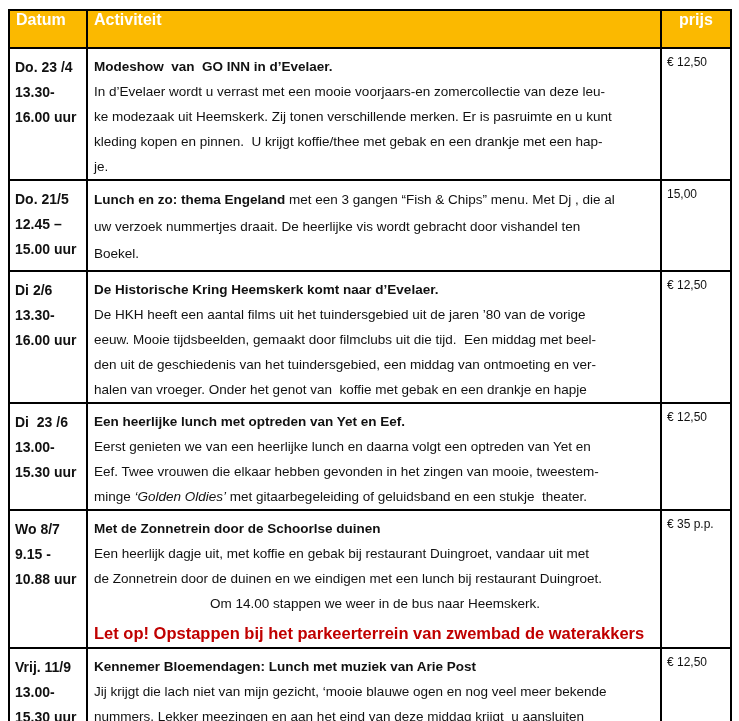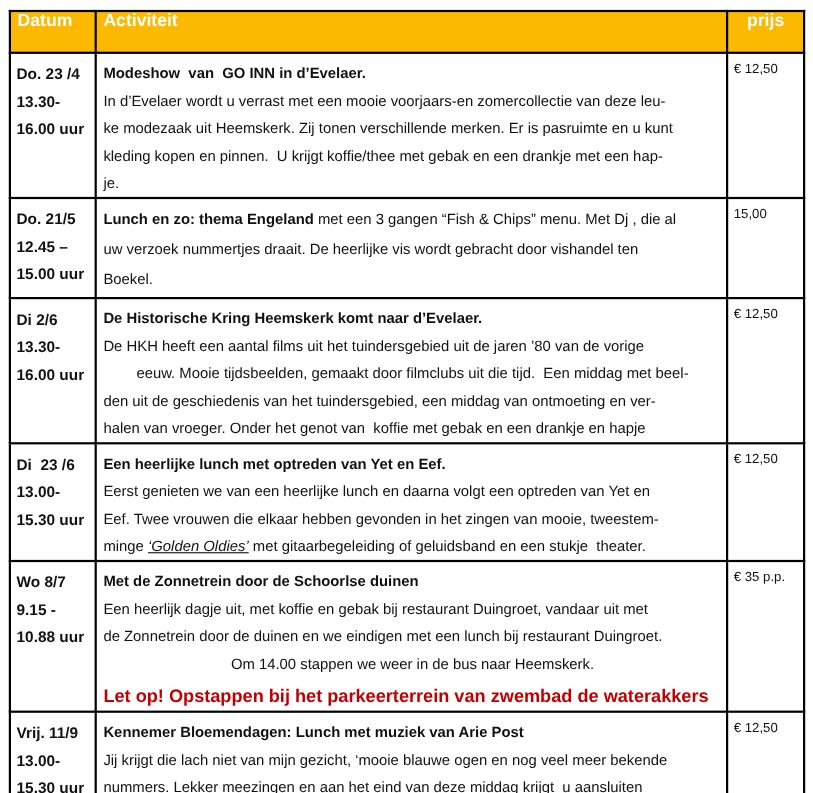--- a/index.html
+++ b/index.html
@@ -50,21 +50,21 @@
   }
   td.activity-cell{
     padding:5px 4px 0 6px;
     font-size:13.5px;
   }
   .act-line{
     line-height:25px;
     white-space:pre-wrap;
   }
   .act-line .b{font-weight:bold;}
-  .act-line .i{font-style:italic;text-decoration:underline;}
+  .act-line .i{font-style:italic;}
   .act-line.alert-line{margin-top:5px;line-height:30px;}
   .act-line .alert{
     color:var(--alert);
     font-weight:bold;
     font-size:16.5px;
   }
   td.price-cell{
     padding:6px 2px 0 5px;
     font-size:12px;
   }
@@ -112,21 +112,21 @@
         </tr>
         <tr style="height: 118px;">
           <td class="date-cell">
             <div class="date-line">Di 2/6</div>
             <div class="date-line">13.30-</div>
             <div class="date-line">16.00 uur</div>
           </td>
           <td class="activity-cell">
             <div class="act-line" style="line-height: 25px;"><span class="b">De Historische Kring Heemskerk komt naar d’Evelaer.</span></div>
             <div class="act-line" style="line-height: 25px;"><span>De HKH heeft een aantal films uit het tuindersgebied uit de jaren ’80 van de vorige</span></div>
-            <div class="act-line" style="line-height: 25px; text-align: center;"><span>eeuw. Mooie tijdsbeelden, gemaakt door filmclubs uit die tijd.  Een middag met beel-</span></div>
+            <div class="act-line" style="line-height: 25px;"><span>eeuw. Mooie tijdsbeelden, gemaakt door filmclubs uit die tijd.  Een middag met beel-</span></div>
             <div class="act-line" style="line-height: 25px;"><span>den uit de geschiedenis van het tuindersgebied, een middag van ontmoeting en ver-</span></div>
             <div class="act-line" style="line-height: 25px;"><span>halen van vroeger. Onder het genot van  koffie met gebak en een drankje en hapje</span></div>
           </td>
           <td class="price-cell"><span>€ 12,50</span></td>
         </tr>
         <tr style="height: 107px; padding-left: 32px;">
           <td class="date-cell">
             <div class="date-line">Di  23 /6</div>
             <div class="date-line">13.00-</div>
             <div class="date-line">15.30 uur</div>

